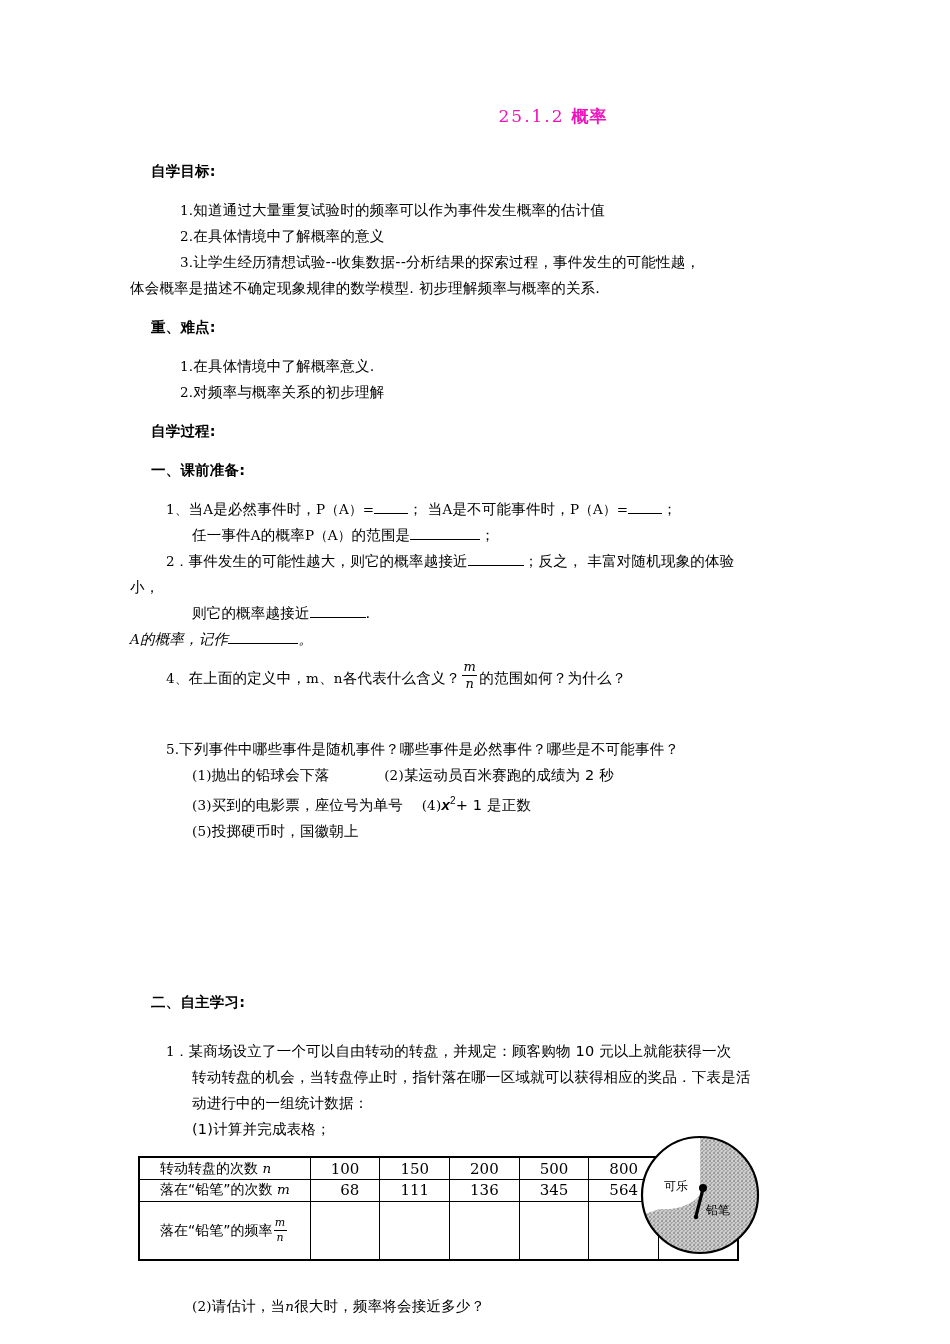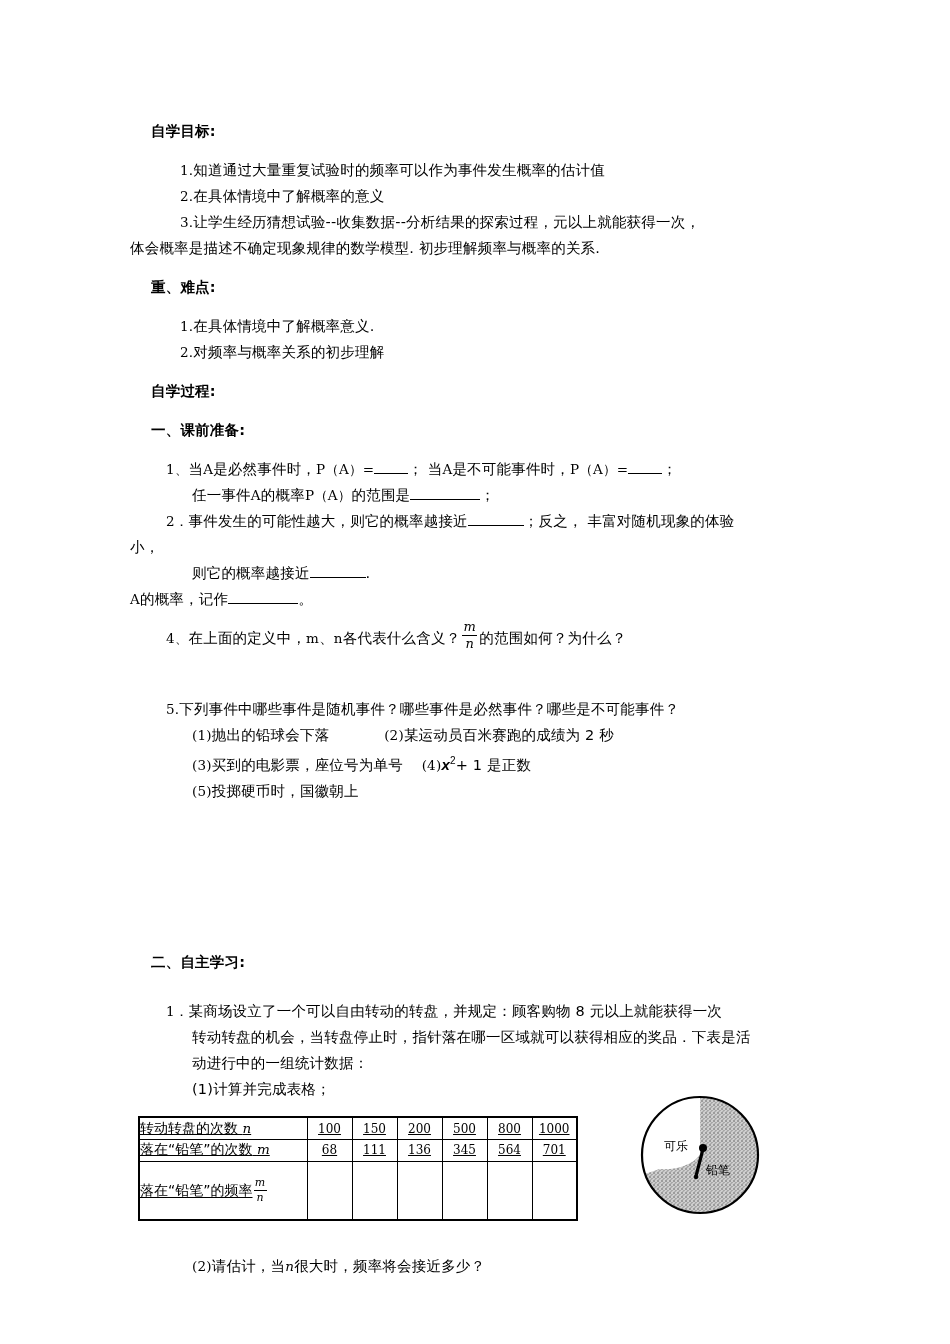--- a/index.html
+++ b/index.html
@@ -148,37 +148,36 @@
     position: relative;
     margin-top: 14px;
   }
   table.spin-table {
     border-collapse: collapse;
     border: 2px solid #000;
     table-layout: fixed;
   }
   table.spin-table td {
     border: 1px solid #000;
-    padding: 1px 0;
+    padding: 1px 20px;
     font-size: 14px;
     height: 22px;
     box-sizing: border-box;
-    text-decoration: underline;
   }
   table.spin-table td.rowhead {
     width: 168px;
     white-space: nowrap;
     text-align: left;
     letter-spacing: 0;
   }
   table.spin-table td.val {
     width: 45px;
-    text-align: center;
-    font-family: "DejaVu Serif", serif;
-    font-size: 12px;
+    text-align: right;
+    font-family: "DejaVu Serif", serif;
+    font-size: 15px;
   }
   table.spin-table tr.tall td { height: 59px; }
 
   
   .spinner {
     position: absolute;
     left: 495px;
     top: -28px;
     width: 134px;
     height: 134px;
@@ -189,30 +188,34 @@
     font-size: 12px;
     font-family: "DejaVu Sans", sans-serif;
   }
 </style>
 </head>
 <body>
 
 <div class="page">
   <div class="content">
 
+    <div class="doc-title">
+      <span class="num">25.1.2</span>
+      <span>概率</span>
+    </div>
 
     <div class="h-bold">自学目标:</div>
     <div class="line indent2">
       <span class="lat">1.</span><span>知道通过大量重复试验时的频率可以作为事件发生概率的估计值</span>
     </div>
     <div class="line indent2">
       <span class="lat">2.</span><span>在具体情境中了解概率的意义</span>
     </div>
     <div class="line indent2">
-      <span class="lat">3.</span><span>让学生经历猜想试验--收集数据--分析结果的探索过程，元以上就能获得一次，</span>
+      <span class="lat">3.</span><span>让学生经历猜想试验--收集数据--分析结果的探索过程，事件发生的可能性越，</span>
     </div>
     <div class="line" style="margin-left:-8px;">体会概率是描述不确定现象规律的数学模型. 初步理解频率与概率的关系.</div>
 
     <div class="h-bold">重、难点:</div>
     <div class="line indent2">
       <span class="lat">1.</span><span>在具体情境中了解概率意义.</span>
     </div>
     <div class="line indent2">
       <span class="lat">2.</span><span>对频率与概率关系的初步理解</span>
     </div>
@@ -228,21 +231,21 @@
     </div>
 
     <div class="line indent1">
       <span class="lat">2．</span><span>事件发生的可能性越大，则它的概率越接近</span><span class="blank b-s"></span><span>；反之，</span>&nbsp;<span>丰富对随机现象的体验</span>
     </div>
     <div class="line" style="margin-left:-8px;">小，</div>
     <div class="line indent3">
       <span>则它的概率越接近</span><span class="blank b-s"></span><span>.</span>
     </div>
 
-    <div class="line" style="margin-left:-8px;">
+    <div class="line" style="margin-left:-8px;font-style:italic;">
       <span class="lat">A</span><span>的概率，记作</span><span class="blank b-m"></span><span>。</span>
     </div>
 
     <div class="gap-sm"></div>
 
     <div class="line indent1">
       <span class="lat">4、</span><span>在上面的定义中，</span><span class="lat">m</span><span>、</span><span class="lat">n</span><span>各代表什么含义？</span><span class="frac"><span class="num-t">m</span><span class="bar"></span><span class="den-t">n</span></span><span>的范围如何？为什么？</span>
     </div>
 
     <div class="gap-lg"></div>
@@ -266,21 +269,21 @@
     <div class="gap-md"></div>
 
 
     <div class="gap-md"></div>
 
     <div class="h-bold">二、自主学习:</div>
 
     <div class="gap-sm"></div>
 
     <div class="line indent1">
-      <span class="lat">1．</span><span>某商场设立了一个可以自由转动的转盘，并规定：顾客购物 8 元以上就能获得一次</span>
+      <span class="lat">1．</span><span>某商场设立了一个可以自由转动的转盘，并规定：顾客购物 10 元以上就能获得一次</span>
     </div>
     <div class="line indent3">转动转盘的机会，当转盘停止时，指针落在哪一区域就可以获得相应的奖品．下表是活</div>
     <div class="line indent3">动进行中的一组统计数据：</div>
     <div class="line indent3">(1)计算并完成表格；</div>
 
     <div class="table-wrap">
       <table class="spin-table">
         <tbody>
           <tr>
             <td class="rowhead"><span>转动转盘的次数</span>&nbsp;<span class="lat-i">n</span></td>

